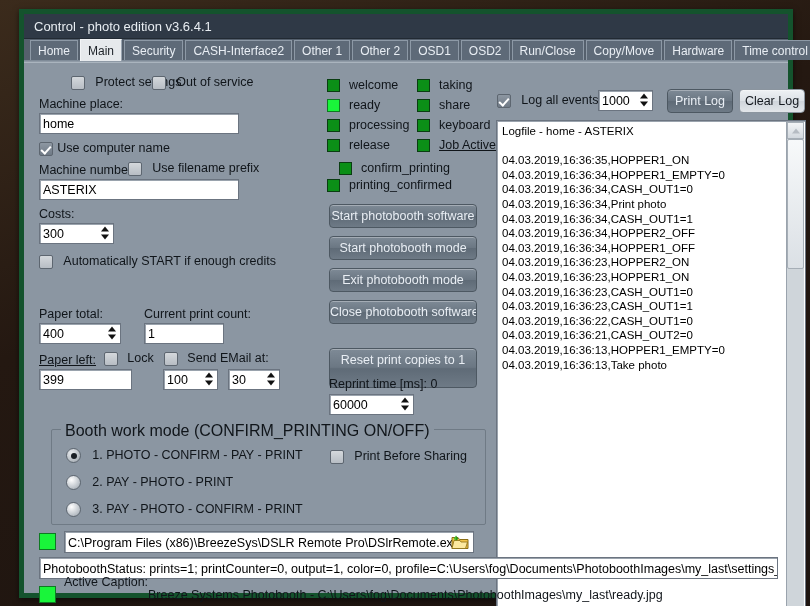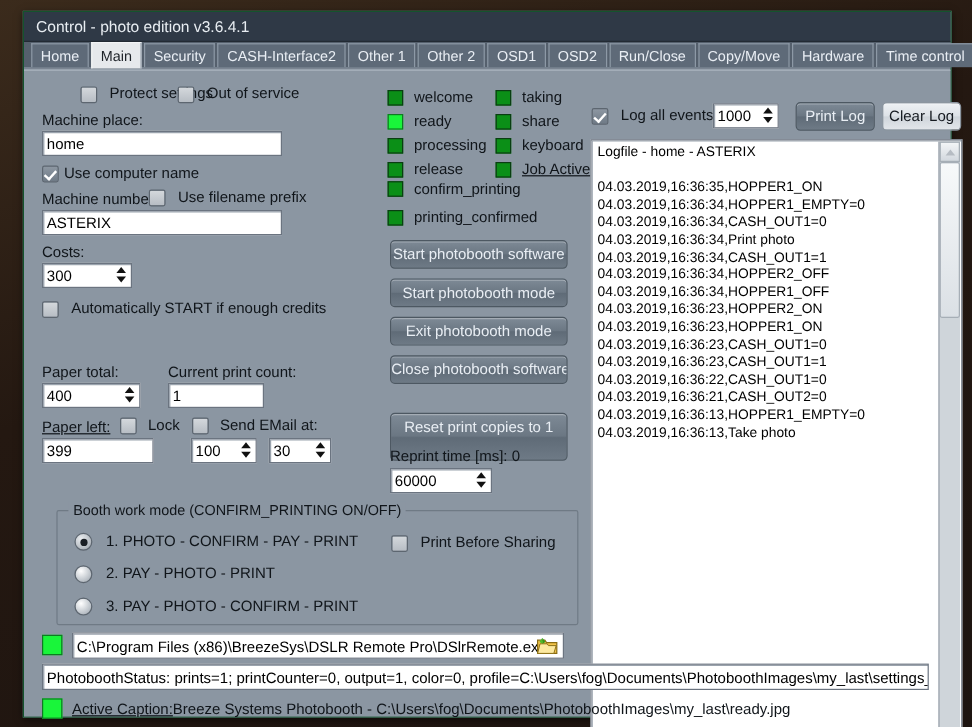--- a/index.html
+++ b/index.html
@@ -12,21 +12,21 @@
     -webkit-font-smoothing:none;
   }
   .desktop{position:absolute;inset:0;
     background:
       linear-gradient(160deg,#3b2b1c 0%,#241811 40%,#1d1410 100%);
   }
   
   .window{
     position:absolute;left:19px;top:9px;width:774px;height:589px;
     background:#8f9aa6;
-    border:1px solid #14532d;
+    border:5px solid #14532d;
     box-shadow:0 2px 6px rgba(0,0,0,.55);
     box-sizing:border-box;
   }
   .titlebar{
     height:25px;line-height:25px;
     background:#2f3946;
     color:#e8edf2;
     font-size:13px;
     padding-left:10px;
     border-bottom:1px solid #222a33;
@@ -138,21 +138,21 @@
     width:13px;height:13px;display:inline-block;vertical-align:middle;
     background:#0b8f17;border:1px solid #0a3d12;box-sizing:border-box;
   }
   .led.bright{background:#19f53a;border-color:#0e7a22;}
   
   .group{
     position:absolute;border:1px solid #6f7a85;border-radius:2px;
   }
   .group > .gtitle{
     position:absolute;top:-8px;left:9px;background:#8b96a2;
-    padding:0 4px;font-size:12px;color:#10151a;white-space:nowrap;
+    padding:0 4px;font-size:16px;color:#10151a;white-space:nowrap;
   }
   
   .logbox{
     position:absolute;background:#fff;border:1px solid #6b7480;
     box-shadow:inset 1px 1px 0 #9aa3ad;
     box-sizing:border-box;overflow:hidden;
   }
   .logtext{
     position:absolute;left:5px;top:3px;right:20px;
     font-family:"Liberation Sans", sans-serif;
@@ -315,21 +315,21 @@
           <span class="lbl" style="margin-left: 9px;">ready</span>
         </div>
         <div style="height: 20px; display: flex; align-items: center;">
           <span class="led"></span>
           <span class="lbl" style="margin-left: 9px;">processing</span>
         </div>
         <div style="height: 20px; display: flex; align-items: center;">
           <span class="led"></span>
           <span class="lbl" style="margin-left: 9px;">release</span>
         </div>
-        <div style="height: 20px; display: flex; align-items: flex-start;">
+        <div style="height: 20px; display: flex; align-items: flex-end; margin-left: 12px;">
           <span class="led"></span>
           <span class="lbl" style="margin-left: 9px;">confirm_printing</span>
         </div>
         <div style="height: 20px; display: flex; align-items: center;">
           <span class="led"></span>
           <span class="lbl" style="margin-left: 9px;">printing_confirmed</span>
         </div>
       </div>
     <div style="position:absolute;left:393px;top:12px;" id="ind2">
         <div style="height: 20px; display: flex; align-items: center;">
@@ -426,17 +426,17 @@
         <path d="M1 3 L7 3 L8.5 5 L17 5 L17 14 L1 14 Z" fill="#f3c44a" stroke="#8a6d14" stroke-width="1"></path>
         <path d="M3 6 L9 6 L10 7.5 L16.5 7.5 L14.5 14 L1 14 Z" fill="#fde9a0" stroke="#8a6d14" stroke-width=".8"></path>
         <path d="M5 1 L5 6 L2.5 4.5 Z" fill="#4bbf2e"></path>
         <path d="M5 1 L5 6 L7.5 4.5 Z" fill="#2f9a1c"></path>
       </svg>
     </div>
 
     <div class="tf" style="position:absolute;left:15px;top:494px;width:739px;height:22px;line-height:20px;">PhotoboothStatus: prints=1; printCounter=0, output=1, color=0, profile=C:\Users\fog\Documents\PhotoboothImages\my_last\settings_new.xml, uid=LED3795</div>
 
     <div class="led bright" style="position:absolute;left:15px;top:523px;width:17px;height:17px;"></div>
-    <div class="lbl" style="position:absolute;left:40px;top:525px;text-decoration:underline;">Active Caption:</div>
+    <div class="lbl" style="position:absolute;left:40px;top:512px;">Active Caption:</div>
     <div class="lbl" style="position:absolute;left:124px;top:525px;">Breeze Systems Photobooth - C:\Users\fog\Documents\PhotoboothImages\my_last\ready.jpg</div>
 
   </div>
 </div>
 
 </body></html>

